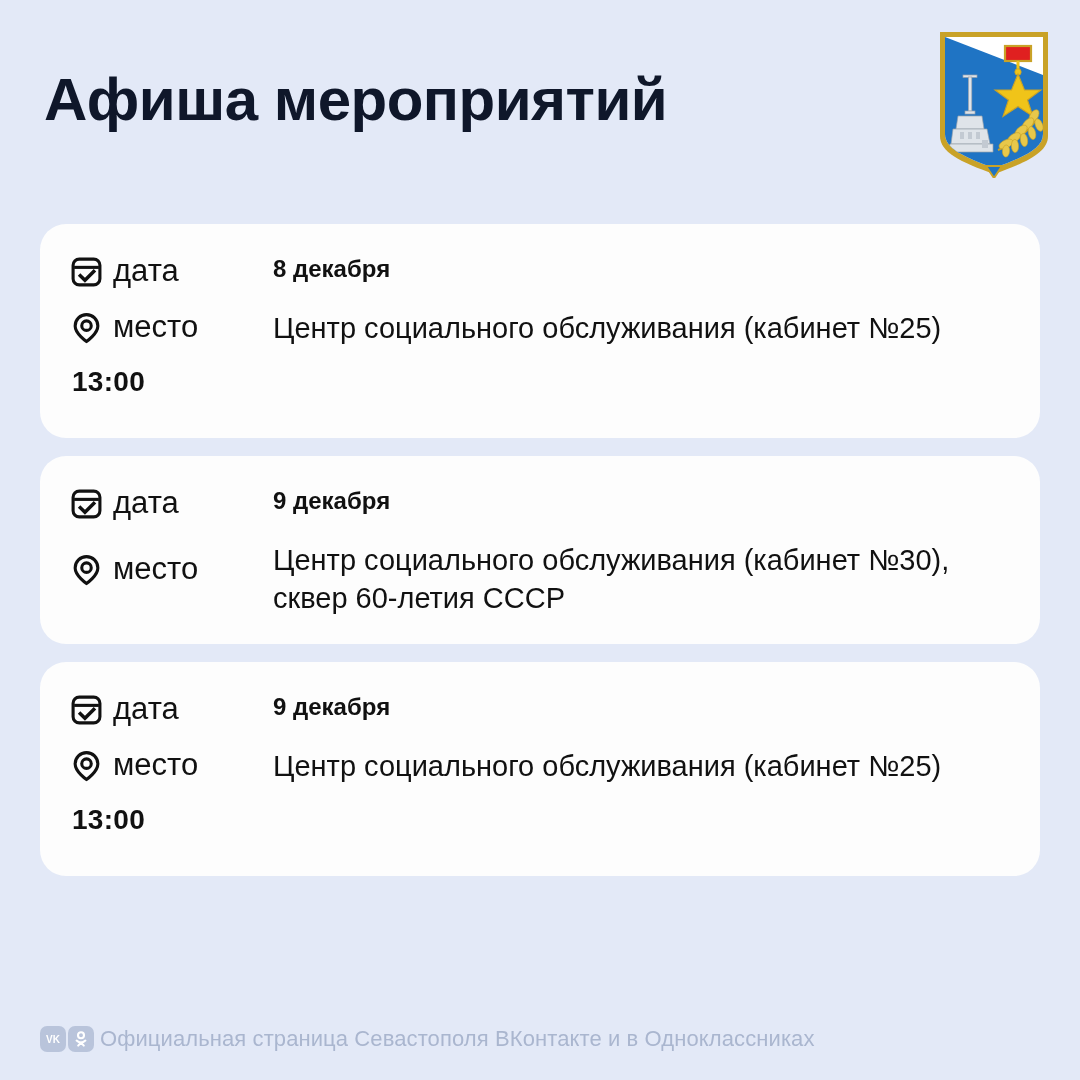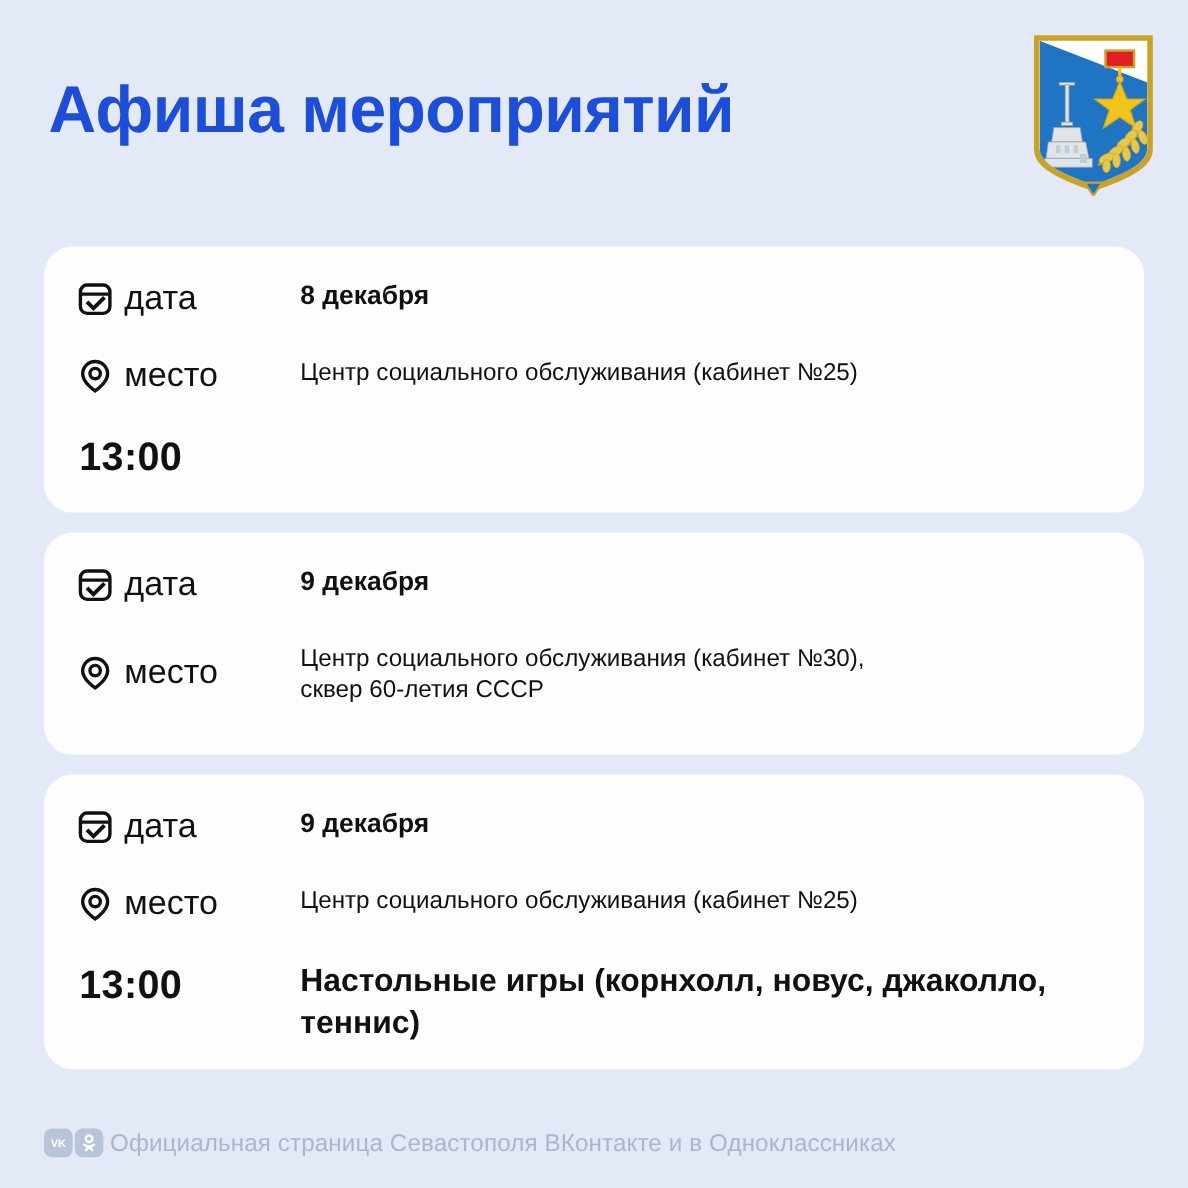--- a/index.html
+++ b/index.html
@@ -26,21 +26,21 @@
   }
 
   .page-title {
     position: absolute;
     left: 44px;
     top: 68px;
     font-size: 60px;
     font-weight: 700;
     letter-spacing: -0.5px;
     line-height: 1.05;
-    color: #1d4ed8;
+    color: #0f172a;
     white-space: nowrap;
   }
 
   .emblem {
     position: absolute;
     right: 28px;
     top: 28px;
     width: 116px;
     height: 150px;
   }
@@ -64,52 +64,52 @@
     display: flex;
     flex-direction: column;
     gap: 0;
   }
 
   .event-row {
     display: flex;
     align-items: flex-start;
     min-height: 54px;
   }
-  .event-row + .event-row { margin-top: 16px; }
+  .event-row + .event-row { margin-top: 2px; }
 
   .row-label {
     flex: 0 0 203px;
     display: flex;
     align-items: center;
     gap: 10px;
     font-size: 31px;
     font-weight: 400;
     line-height: 1.25;
     color: #111111;
     padding-top: 2px;
   }
 
   .row-label.time-label {
     font-weight: 700;
-    font-size: 36px;
+    font-size: 28px;
     letter-spacing: 0.3px;
     padding-left: 2px;
   }
 
   .row-icon {
     width: 33px;
     height: 33px;
     flex: 0 0 33px;
     display: block;
   }
   .row-icon svg { display: block; width: 100%; height: 100%; }
 
   .row-value {
     flex: 1 1 auto;
-    font-size: 22px;
+    font-size: 29px;
     line-height: 1.32;
     color: #111111;
     padding-top: 3px;
   }
 
   .row-value.date-value {
     font-weight: 700;
     font-size: 24px;
   }
   .row-value.place-value {
@@ -306,21 +306,20 @@
             <circle cx="16" cy="14.2" r="4.6" fill="none" stroke="#111" stroke-width="3"></circle>
           </svg>
         </span>
         <span>место</span>
       </div>
       <div class="row-value place-value">Центр социального обслуживания (кабинет №25)</div>
     </div>
 
     <div class="event-row time-row">
       <div class="row-label time-label">13:00</div>
-      <div class="row-value event-value">Настольные игры (корнхолл, новус, джаколло, теннис)</div>
     </div>
   </div>
 
 </div>
 
 <div class="footer">
   <span class="social-icon">
     <svg width="20" height="20" viewBox="0 0 20 20" xmlns="http://www.w3.org/2000/svg">
       <text x="10" y="14" text-anchor="middle" font-family="Liberation Sans, sans-serif" font-size="10" font-weight="700" fill="#ffffff">VK</text>
     </svg>

